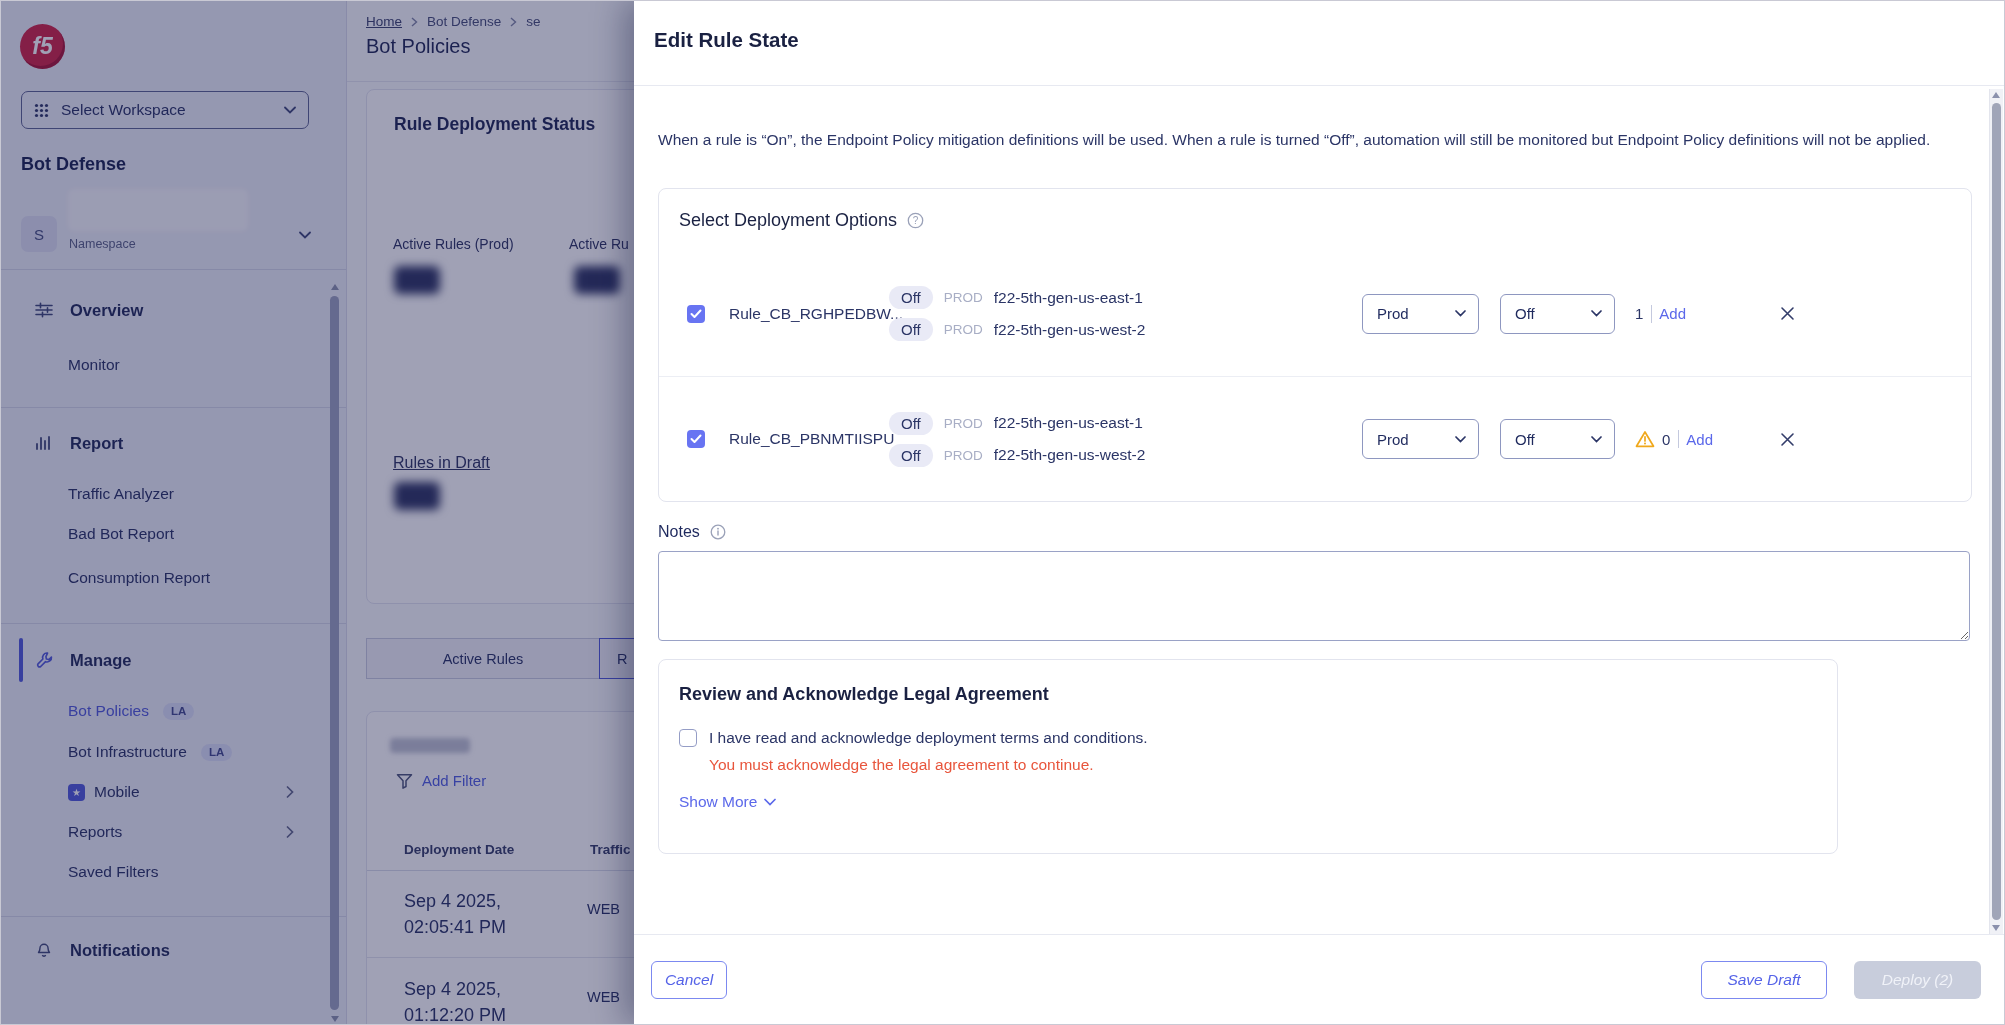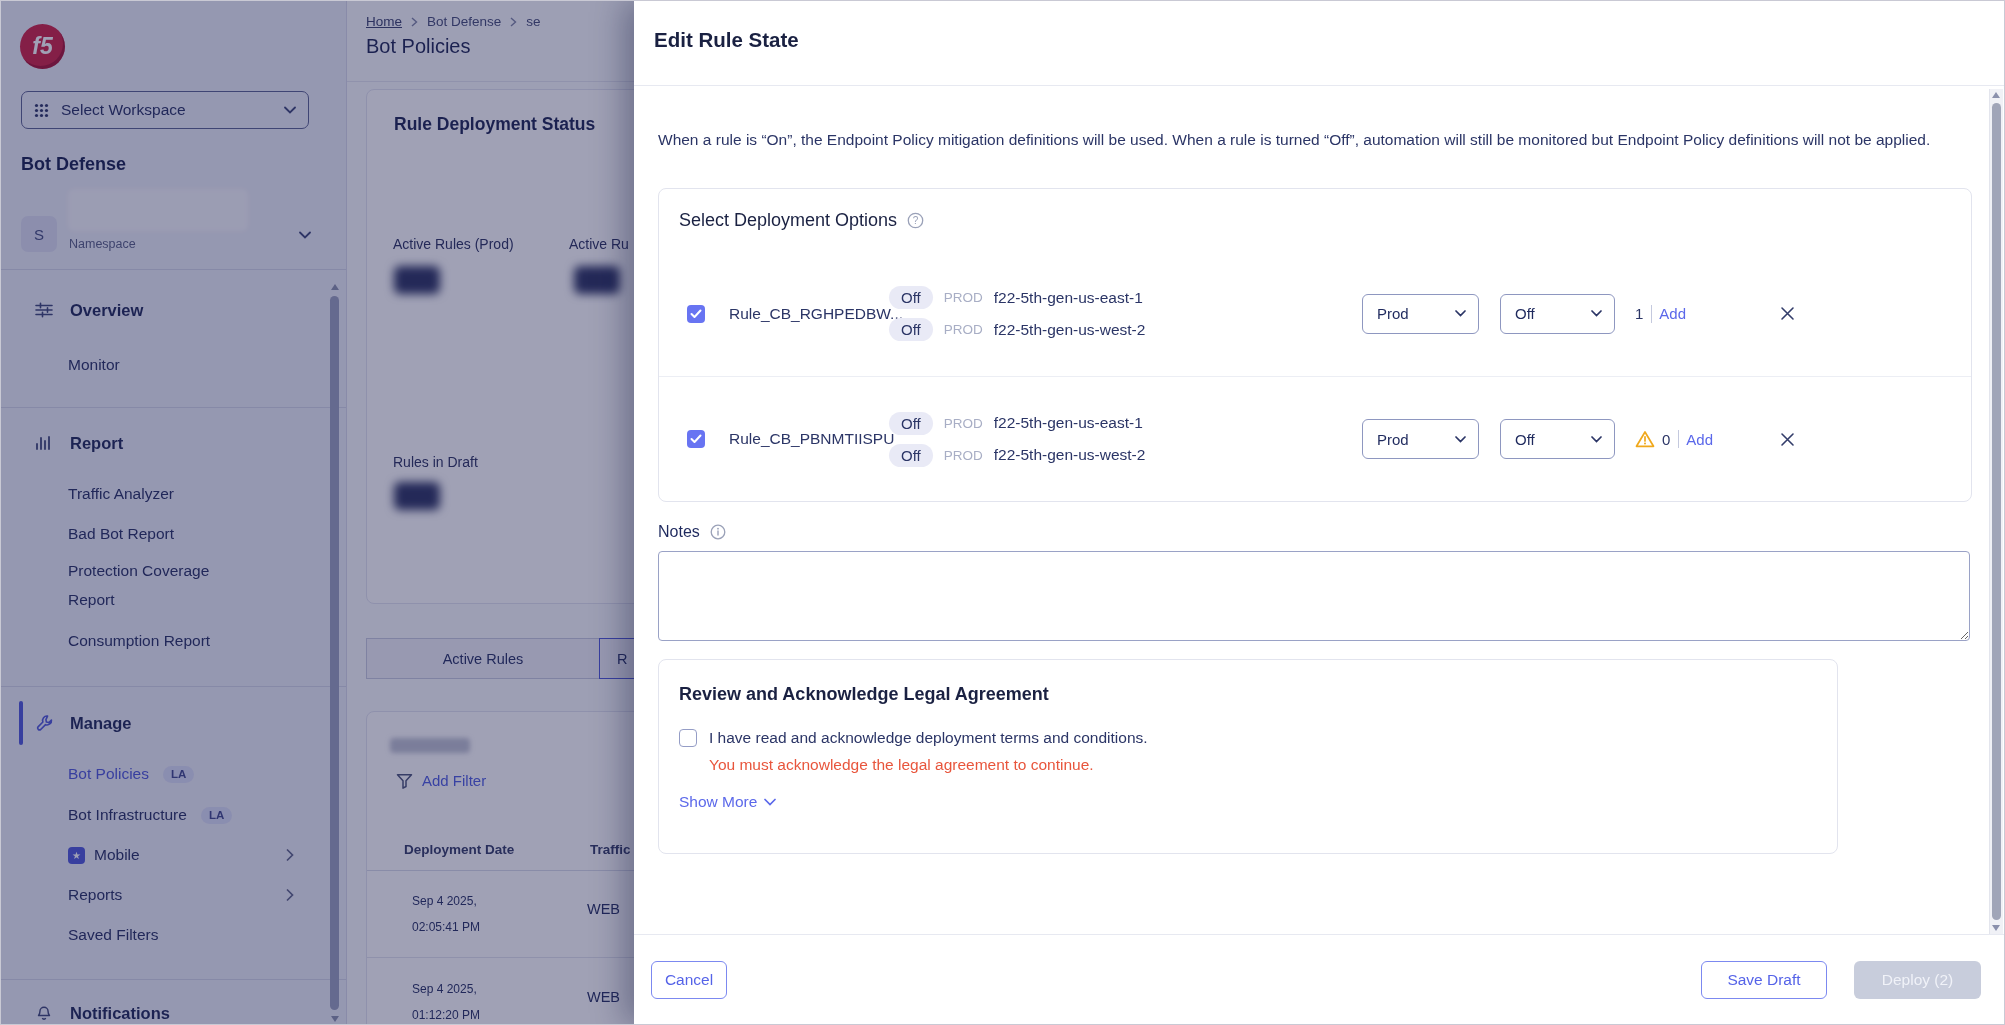--- a/index.html
+++ b/index.html
@@ -40,33 +40,33 @@
   .content{position:absolute;left:346px;top:0;right:0;bottom:0;background:#fafbfe;}
   .crumbs{position:absolute;left:19px;top:13px;display:flex;align-items:center;gap:9px;font-size:13.5px;color:#434b76;}
   .crumbs .home{text-decoration:underline;color:#39416d;}
   .page-title{position:absolute;left:19px;top:34px;font-size:20px;color:#1b2452;}
   .content-div{position:absolute;left:0;right:0;top:80px;border-top:1px solid #e3e5f0;}
   .card{background:#fff;border:1px solid #e2e4f0;border-radius:8px;box-sizing:border-box;}
   .card1{position:absolute;left:19px;top:88px;width:620px;height:515px;}
   .card1 h3{margin:0;position:absolute;left:27px;top:24px;font-size:17.5px;font-weight:600;color:#1b2452;}
   .stat-lbl{position:absolute;font-size:14px;color:#2a3160;}
   .blob{position:absolute;width:46px;height:28px;border-radius:6px;background:#2a3160;filter:blur(5px);}
-  .draft-link{position:absolute;left:26px;top:364px;font-size:14px;color:#2a3160;}
+  .draft-link{position:absolute;left:26px;top:364px;font-size:16px;color:#2a3160;text-decoration:underline;}
   .tabs{position:absolute;left:19px;top:637px;display:flex;}
   .tab{height:41px;box-sizing:border-box;display:flex;align-items:center;background:#f1f2f9;font-size:14.5px;color:#252f62;}
   .tab.t1{width:233px;justify-content:center;border:1px solid #c6cade;border-right:none;}
   .tab.t2{width:160px;padding-left:17px;border:1.5px solid #4c57d9;}
   .card2{position:absolute;left:19px;top:710px;width:620px;height:330px;border-radius:8px 8px 0 0;}
   .items-blob{position:absolute;left:23px;top:26px;width:80px;height:15px;border-radius:4px;background:rgba(95,102,140,.4);filter:blur(2.5px);}
   .add-filter{position:absolute;left:29px;top:60px;display:flex;align-items:center;gap:9px;font-size:15px;color:#4d5ce0;}
   .hist-head{position:absolute;left:0;right:0;top:120px;height:38px;border-bottom:1px solid #d8dbe8;font-size:13.5px;font-weight:bold;color:#333b66;}
   .hist-head .c1{position:absolute;left:37px;top:10px;}
   .hist-head .c2{position:absolute;left:223px;top:10px;}
   .hist-row{position:absolute;left:0;right:0;height:87px;}
-  .hist-row .date{position:absolute;left:37px;top:18px;font-size:12px;color:#252f62;line-height:26px;margin-left:8px;}
+  .hist-row .date{position:absolute;left:37px;top:18px;font-size:18px;color:#252f62;line-height:26px;}
   .hist-row .web{position:absolute;left:220px;top:31px;font-size:14.5px;color:#252f62;}
   .hist-row + .hist-row{border-top:1px solid #e2e4ee;}
 
   
   .backdrop{position:absolute;inset:0;background:rgba(28,32,78,.42);z-index:5;}
   .modal{position:absolute;left:633px;top:0;bottom:0;right:0;background:#fff;z-index:10;box-shadow:-10px 0 30px rgba(15,20,60,.35);}
   .m-head{position:absolute;left:0;right:0;top:0;height:84px;border-bottom:1px solid #e7e9f1;}
   .m-head h2{margin:0;position:absolute;left:20px;top:27px;font-size:20.5px;font-weight:600;color:#1a2142;}
   .m-body{position:absolute;left:0;right:16px;top:84px;bottom:90px;padding:0 24px;overflow:hidden;}
   .m-desc{margin-top:41px;width:1295px;font-size:15.5px;line-height:28px;color:#2b3566;}
@@ -95,21 +95,21 @@
   .reasons .warn{margin-right:7px;display:flex;}
   .x-btn{margin-left:30px;width:26px;height:26px;display:flex;align-items:center;justify-content:center;}
   .notes-row{margin-top:21px;display:flex;align-items:center;gap:10px;font-size:16px;color:#1f2a5e;}
   .notes-ta{display:block;margin-top:10px;width:1312px;height:90px;box-sizing:border-box;border:1px solid #9aa2c6;border-radius:4px;resize:vertical;font-family:inherit;font-size:15px;padding:8px 10px;color:#2b3566;}
   .legal-card{margin-top:18px;width:1180px;height:195px;border:1px solid #e2e4ee;border-radius:8px;box-sizing:border-box;padding:24px 20px;}
   .legal-card h3{margin:0;font-size:18px;font-weight:600;color:#1a2142;}
   .ack-row{margin-top:24px;display:flex;align-items:center;gap:12px;font-size:15.5px;color:#2b3566;}
   .legal-err{margin:9px 0 0 30px;font-size:15.5px;color:#e8553c;}
   .show-more{margin-top:19px;display:flex;align-items:center;gap:7px;font-size:15.5px;color:#5b68ea;width:max-content;}
   .m-foot{position:absolute;left:0;right:0;bottom:0;height:90px;border-top:1px solid #e7e9f1;display:flex;align-items:center;justify-content:space-between;padding:0 23px 0 17px;box-sizing:border-box;}
-  .btn{height:38px;border-radius:6px;font-size:15.5px;display:flex;align-items:center;justify-content:center;box-sizing:border-box;font-family:inherit;}
+  .btn{height:38px;border-radius:6px;font-size:15.5px;display:flex;align-items:center;justify-content:center;box-sizing:border-box;font-family:inherit;font-style:italic;}
   .btn-outline{background:#fff;border:1px solid #7c89f0;color:#5563e8;}
   .btn-cancel{width:76px;}
   .btn-save{width:126px;}
   .btn-deploy{width:127px;background:#c8cddc;color:#f0f2f8;border:none;margin-left:27px;}
   .foot-right{display:flex;align-items:center;}
   .m-scroll{position:absolute;right:1px;top:88px;bottom:90px;width:13px;background:#f0f1f6;border-left:1px solid #e3e5ed;}
   .m-scroll .tri-up{position:absolute;top:3px;left:2px;}
   .m-scroll .tri-dn{position:absolute;bottom:3px;left:2px;}
   .m-scroll .thumb{position:absolute;left:2px;top:14px;bottom:14px;width:9px;border-radius:5px;background:#a0a5b8;}
   svg{display:block;}
@@ -184,23 +184,20 @@
               </svg>
           </span>
           <span>Report</span>
         </div>
         <div class="nav-row" style="margin-top:12px">
           <span>Traffic Analyzer</span>
         </div>
         <div class="nav-row" style="margin-top:2px">
           <span>Bad Bot Report</span>
         </div>
-        <div class="nav-row nav-wrap" style="margin-top:2px">
-          <span style="width:180px">Protection Coverage Report</span>
-        </div>
         <div class="nav-row" style="margin-top:6px">
           <span>Consumption Report</span>
         </div>
         <div class="side-div" style="position:static;margin-top:26px"></div>
         <div class="nav-row head" style="margin-top:16px">
           <span class="active-bar"></span>
           <span class="icn">
             <svg width="19" height="19" viewBox="0 0 20 20" fill="none" stroke="#4c57d9" stroke-width="1.7" stroke-linejoin="round">
                 <path d="M13.2 2.2 a4.6 4.6 0 0 0-4.9 6.2 L3.2 13.5 a2 2 0 0 0 2.8 2.8 L11.1 11.2 a4.6 4.6 0 0 0 6.2-4.9 L14.6 9 12 8.5 11.5 5.9 Z"></path>
               </svg>

